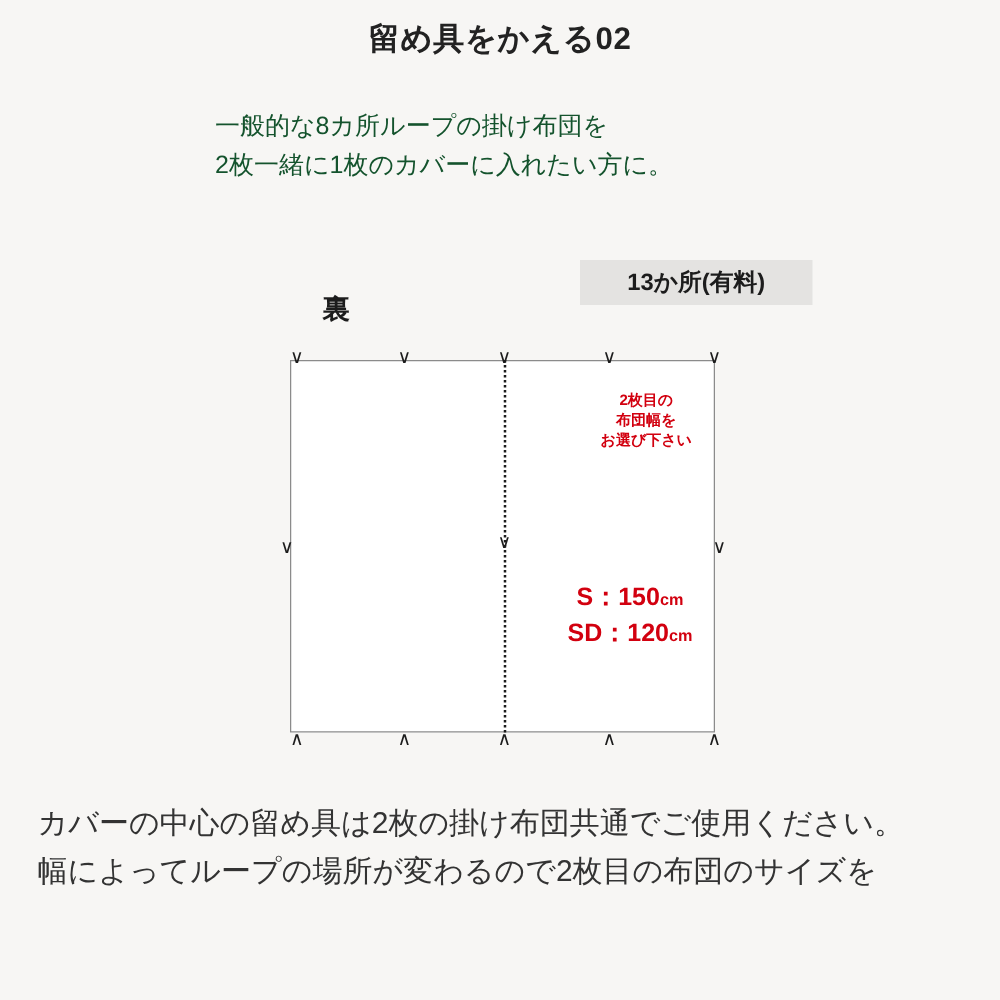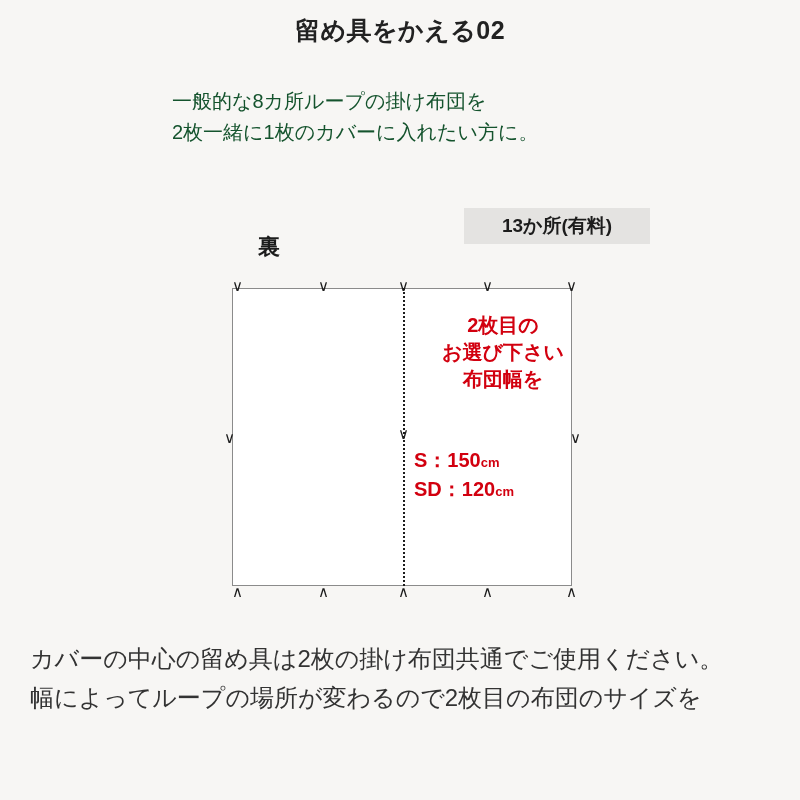--- a/index.html
+++ b/index.html
@@ -93,31 +93,31 @@
 
   .red-text {
     position: absolute;
     color: #d2000f;
     font-weight: bold;
     text-align: center;
     line-height: 1.35;
   }
   .red-head {
     top: 312px;
-    left: 418px;
+    left: 432px;
     width: 170px;
-    font-size: 20px;
+    font-size: 12px;
     text-align: center;
   }
   .red-sizes {
-    top: 446px;
+    top: 464px;
     left: 414px;
     width: 180px;
     font-size: 20px;
-    text-align: left;
+    text-align: center;
     line-height: 1.45;
   }
   .red-sizes .row { white-space: nowrap; }
   .unit { font-size: 13px; }
   .note {
     position: absolute;
     top: 640px;
     left: 30px;
     width: 750px;
     font-size: 24px;
@@ -155,22 +155,22 @@
   <div class="clip" style="top:584px;left:398px;">∧</div>
   <div class="clip" style="top:584px;left:482px;">∧</div>
   <div class="clip" style="top:584px;left:566px;">∧</div>
 
   <div class="clip" style="top:430px;left:224px;">∨</div>
   <div class="clip" style="top:430px;left:570px;">∨</div>
   <div class="clip" style="top:426px;left:398px;">∨</div>
 
   <div class="red-text red-head">
     <div>2枚目の</div>
+    <div>布団幅を</div>
     <div>お選び下さい</div>
-    <div>布団幅を</div>
   </div>
 
   <div class="red-text red-sizes">
     <div class="row">
       <span>S：150</span><span class="unit">cm</span>
     </div>
     <div class="row">
       <span>SD：120</span><span class="unit">cm</span>
     </div>
   </div>

